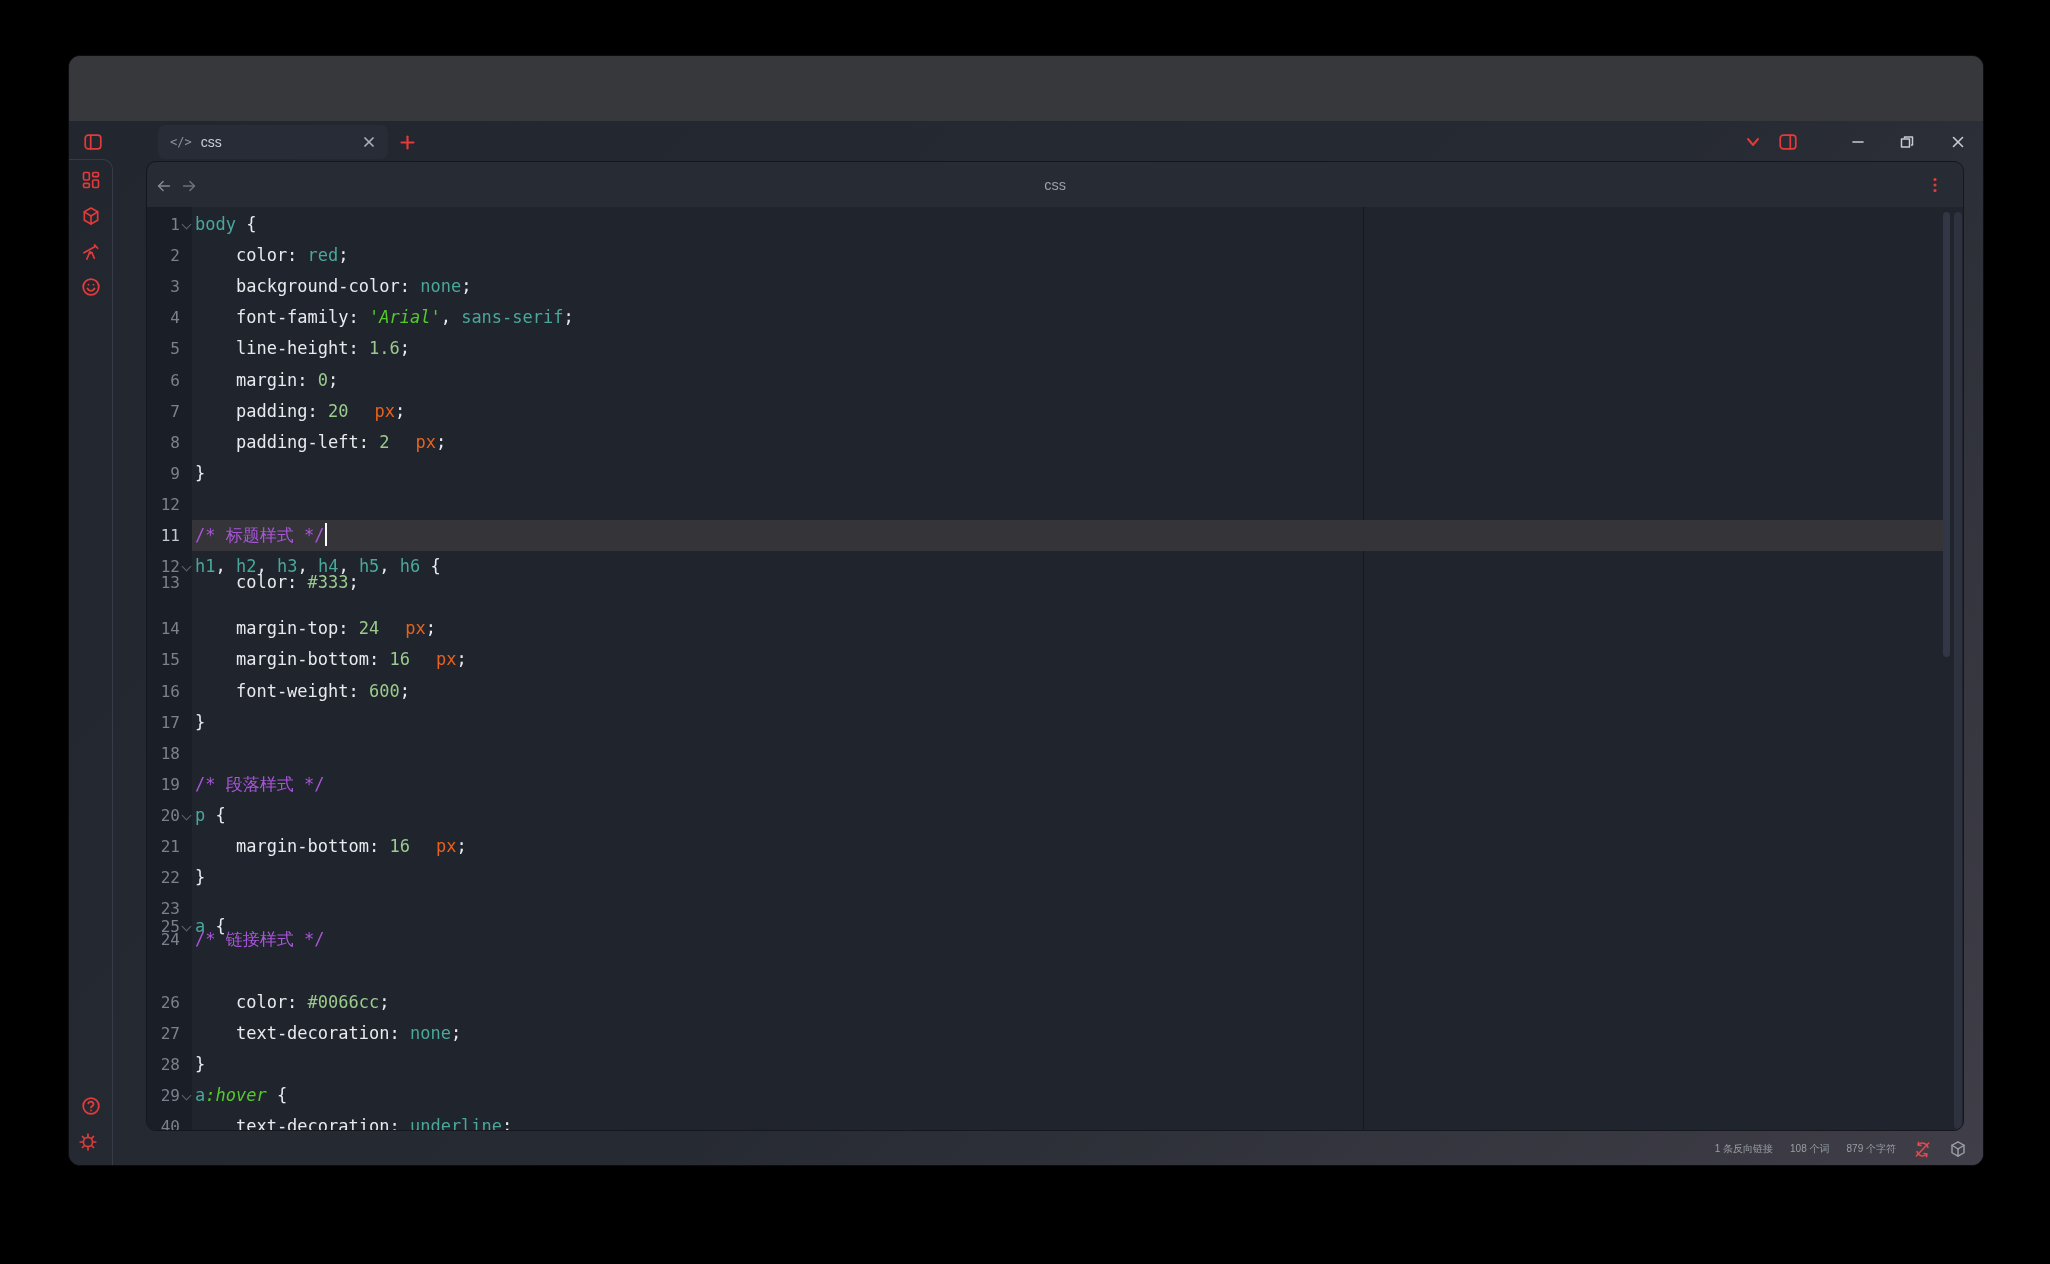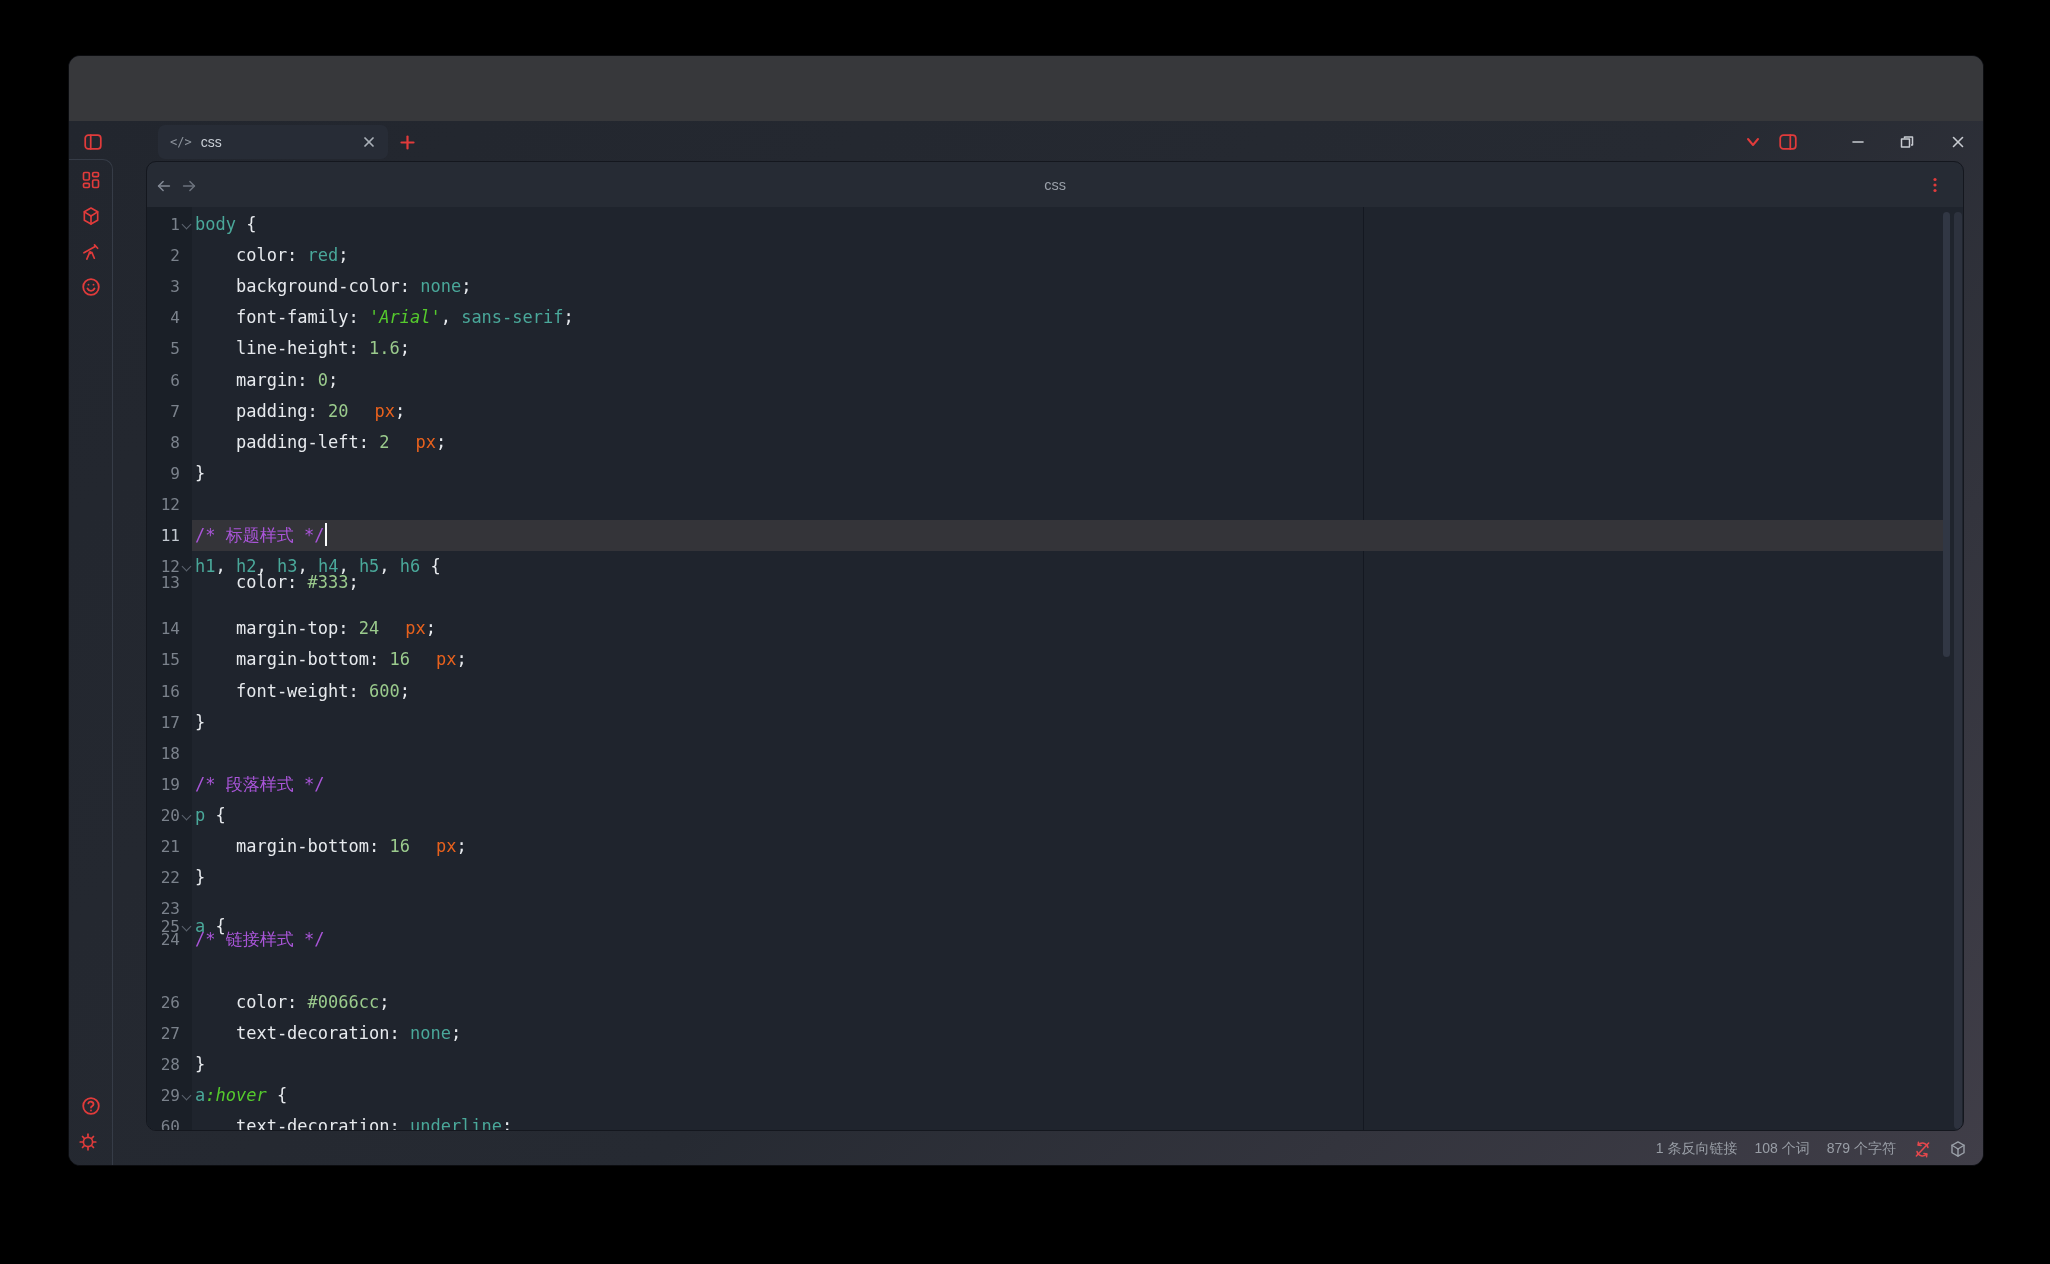--- a/index.html
+++ b/index.html
@@ -55,21 +55,21 @@
   .tk-unit { color:#e7611d;padding-left:26px; }
   .tk-com { color:#a955d8; }
   .caret { display:inline-block; width:2px; height:23px; background:#fafbfc;
            vertical-align:-5px; margin-left:1px; }
   .scroll-thumb { position:absolute; border-radius:4px; }
   .thumb-inner { left:1796px; top:5px; width:7px; height:445px; background:#313744; }
   .thumb-outer { left:1807px; top:5px; width:8px; height:917px; background:#2d323e; }
   
   .statusbar { position:absolute; right:16px; top:1010px; height:36px; display:flex;
                align-items:center; gap:17px; }
-  .status-item { color:#999ea6; font-size:14px; white-space:nowrap; }
+  .status-item { color:#999ea6; font-size:10px; white-space:nowrap; }
 </style>
 </head>
 <body>
 
 <div class="window">
 
   <div class="titlebar">
     <div class="tl-dot tl-red"></div>
     <div class="tl-dot tl-yel"></div>
     <div class="tl-dot tl-grn"></div>
@@ -363,21 +363,21 @@
             <div class="code-row" style="top: 841.7px;">
               <span class="ln">28</span>
               <span class="code-text"><span class="tk-pun">}</span></span>
             </div>
             <div class="code-row" style="top: 872.8px;">
               <span class="ln">29</span>
               <span class="fold"></span>
               <span class="code-text"><span class="tk-sel">a</span><span class="tk-pseudo">:hover</span><span class="tk-pun"> {</span></span>
             </div>
             <div class="code-row" style="top: 903.9px;">
-              <span class="ln">60</span>
+              <span class="ln">40</span>
               <span class="code-text"><span class="tk-prop">    text-decoration: </span><span class="tk-val">underline</span><span class="tk-pun">;</span></span>
             </div>
           </div>
         <div class="scroll-thumb thumb-inner"></div>
         <div class="scroll-thumb thumb-outer"></div>
       </div>
     </div>
 
     <div class="statusbar">
       <span class="status-item">1 条反向链接</span>

